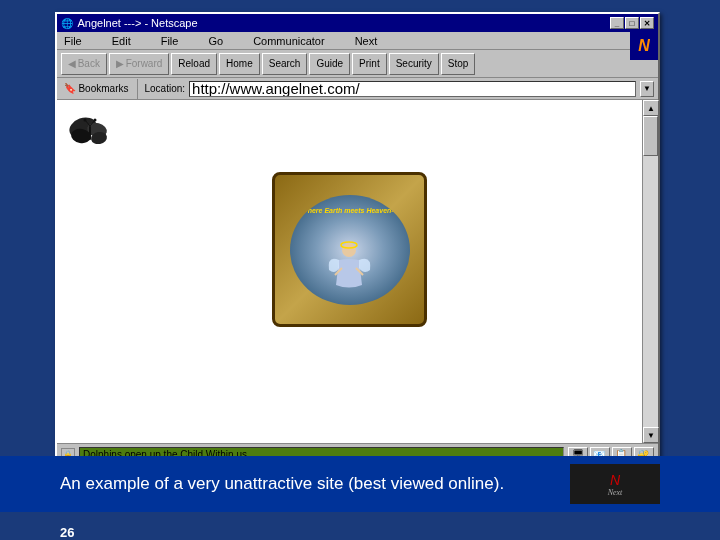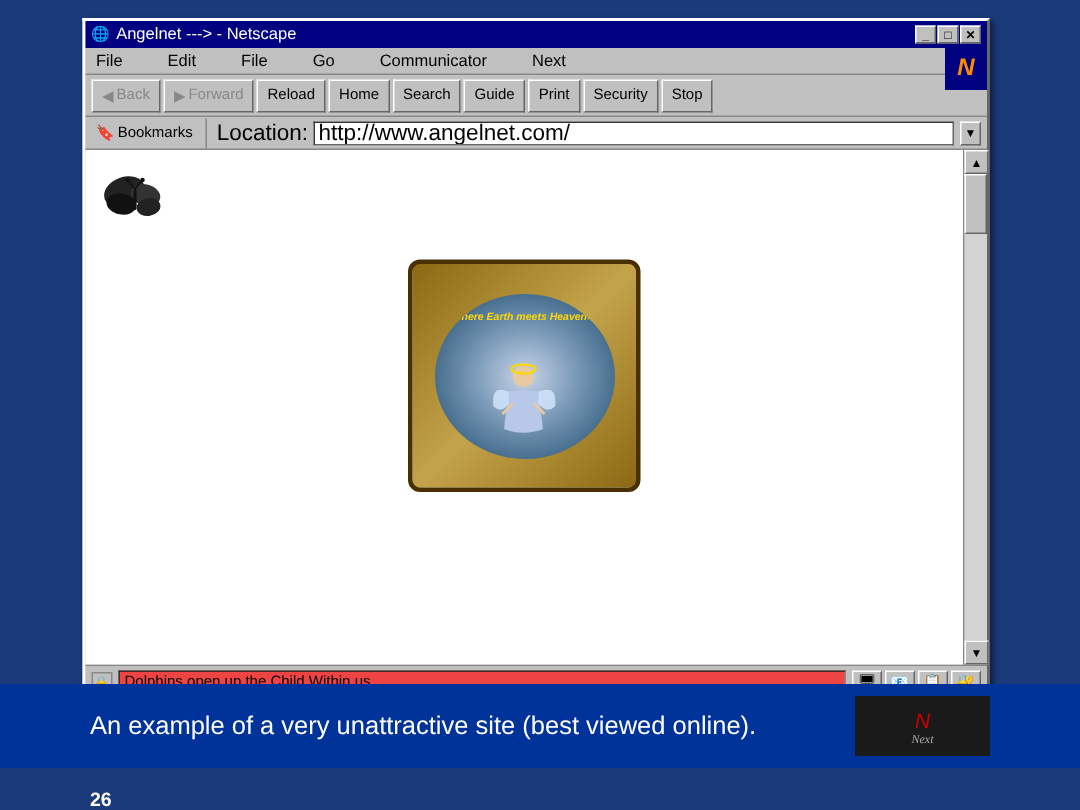--- a/index.html
+++ b/index.html
@@ -119,21 +119,21 @@
       background: #c0c0c0;
       display: flex;
       align-items: center;
       padding: 2px 4px;
       height: 22px;
       border-bottom: 1px solid #888;
       gap: 4px;
       font-size: 11px;
     }
     .location-label {
-      font-size: 15px;
+      font-size: 10px;
       white-space: nowrap;
     }
     .bookmarks-btn {
       display: flex;
       align-items: center;
       gap: 2px;
       font-size: 10px;
       cursor: pointer;
       padding: 0 3px;
     }
@@ -229,21 +229,21 @@
       height: 14px;
       background: #c0c0c0;
       border: 1px solid #888;
       display: flex;
       align-items: center;
       justify-content: center;
       font-size: 8px;
     }
     .status-text {
       flex: 1;
-      background: #ef4444;
+      background: #4d7c0f;
       border: 1px solid #888;
       border-top-color: #333;
       border-left-color: #333;
       height: 16px;
       padding: 0 3px;
       font-size: 10px;
       display: flex;
       align-items: center;
     }
     .status-icons-right {

